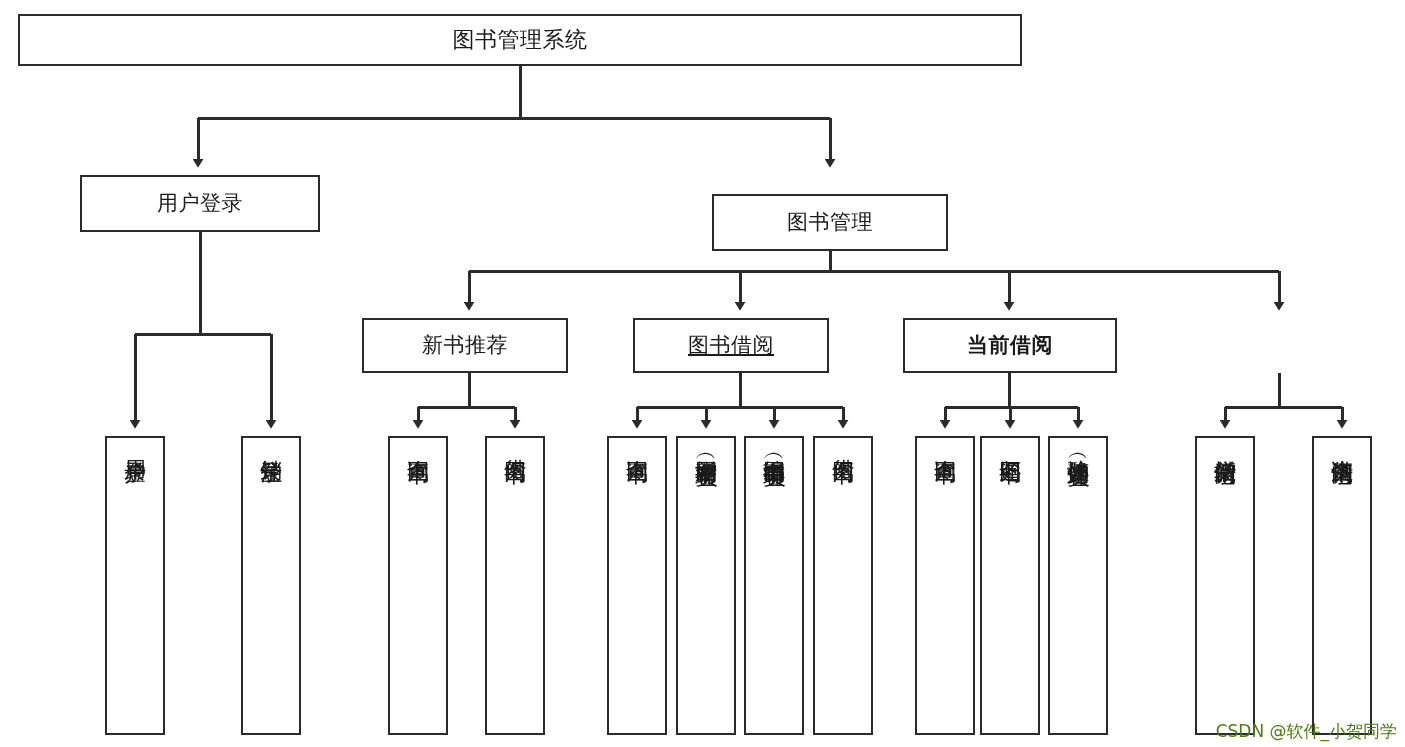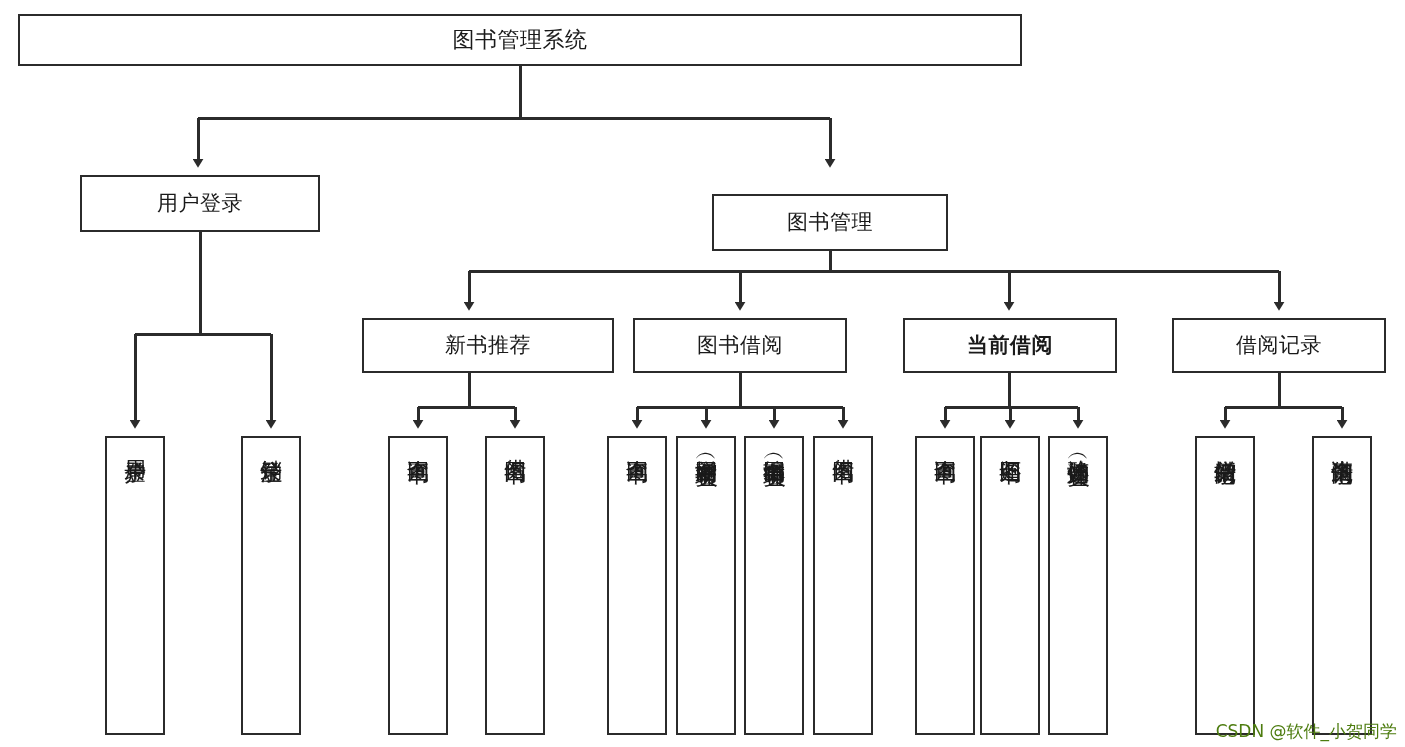--- a/index.html
+++ b/index.html
@@ -139,32 +139,29 @@
     <span class="label">图书管理系统</span>
   </div>
 
   <div class="node horiz" style="left:80px; top:175px; width:240px; height:57px;">
     <span class="label">用户登录</span>
   </div>
   <div class="node horiz" style="left:712px; top:179px; width:236px; height:57px;margin-top:15px;">
     <span class="label">图书管理</span>
   </div>
 
-  <div class="node horiz" style="left:362px; top:318px; width:252px; height:55px;justify-content:center;">
+  <div class="node horiz" style="left:362px; top:318px; width:206px; height:55px;justify-content:center;">
     <span class="label">新书推荐</span>
   </div>
-  <div class="node horiz" style="left:633px; top:318px; width:214px; height:55px;">
+  <div class="node horiz" style="left:633px; top:318px; width:196px; height:55px;text-decoration:underline;">
     <span class="label">图书借阅</span>
   </div>
   <div class="node horiz" style="left:903px; top:318px; width:214px; height:55px;font-weight:bold;">
     <span class="label">当前借阅</span>
   </div>
-  <div class="node horiz" style="left:1172px; top:318px; width:214px; height:55px;">
-    <span class="label">借阅记录</span>
-  </div>
 
   <div class="node vert" style="left:105px; top:436px; width:60px; height:299px;">
     <span class="label">用户登录</span>
   </div>
   <div class="node vert" style="left:241px; top:436px; width:60px; height:299px;">
     <span class="label">注销登录</span>
   </div>
   <div class="node vert" style="left:388px; top:436px; width:60px; height:299px;">
     <span class="label">查询图书</span>
   </div>

